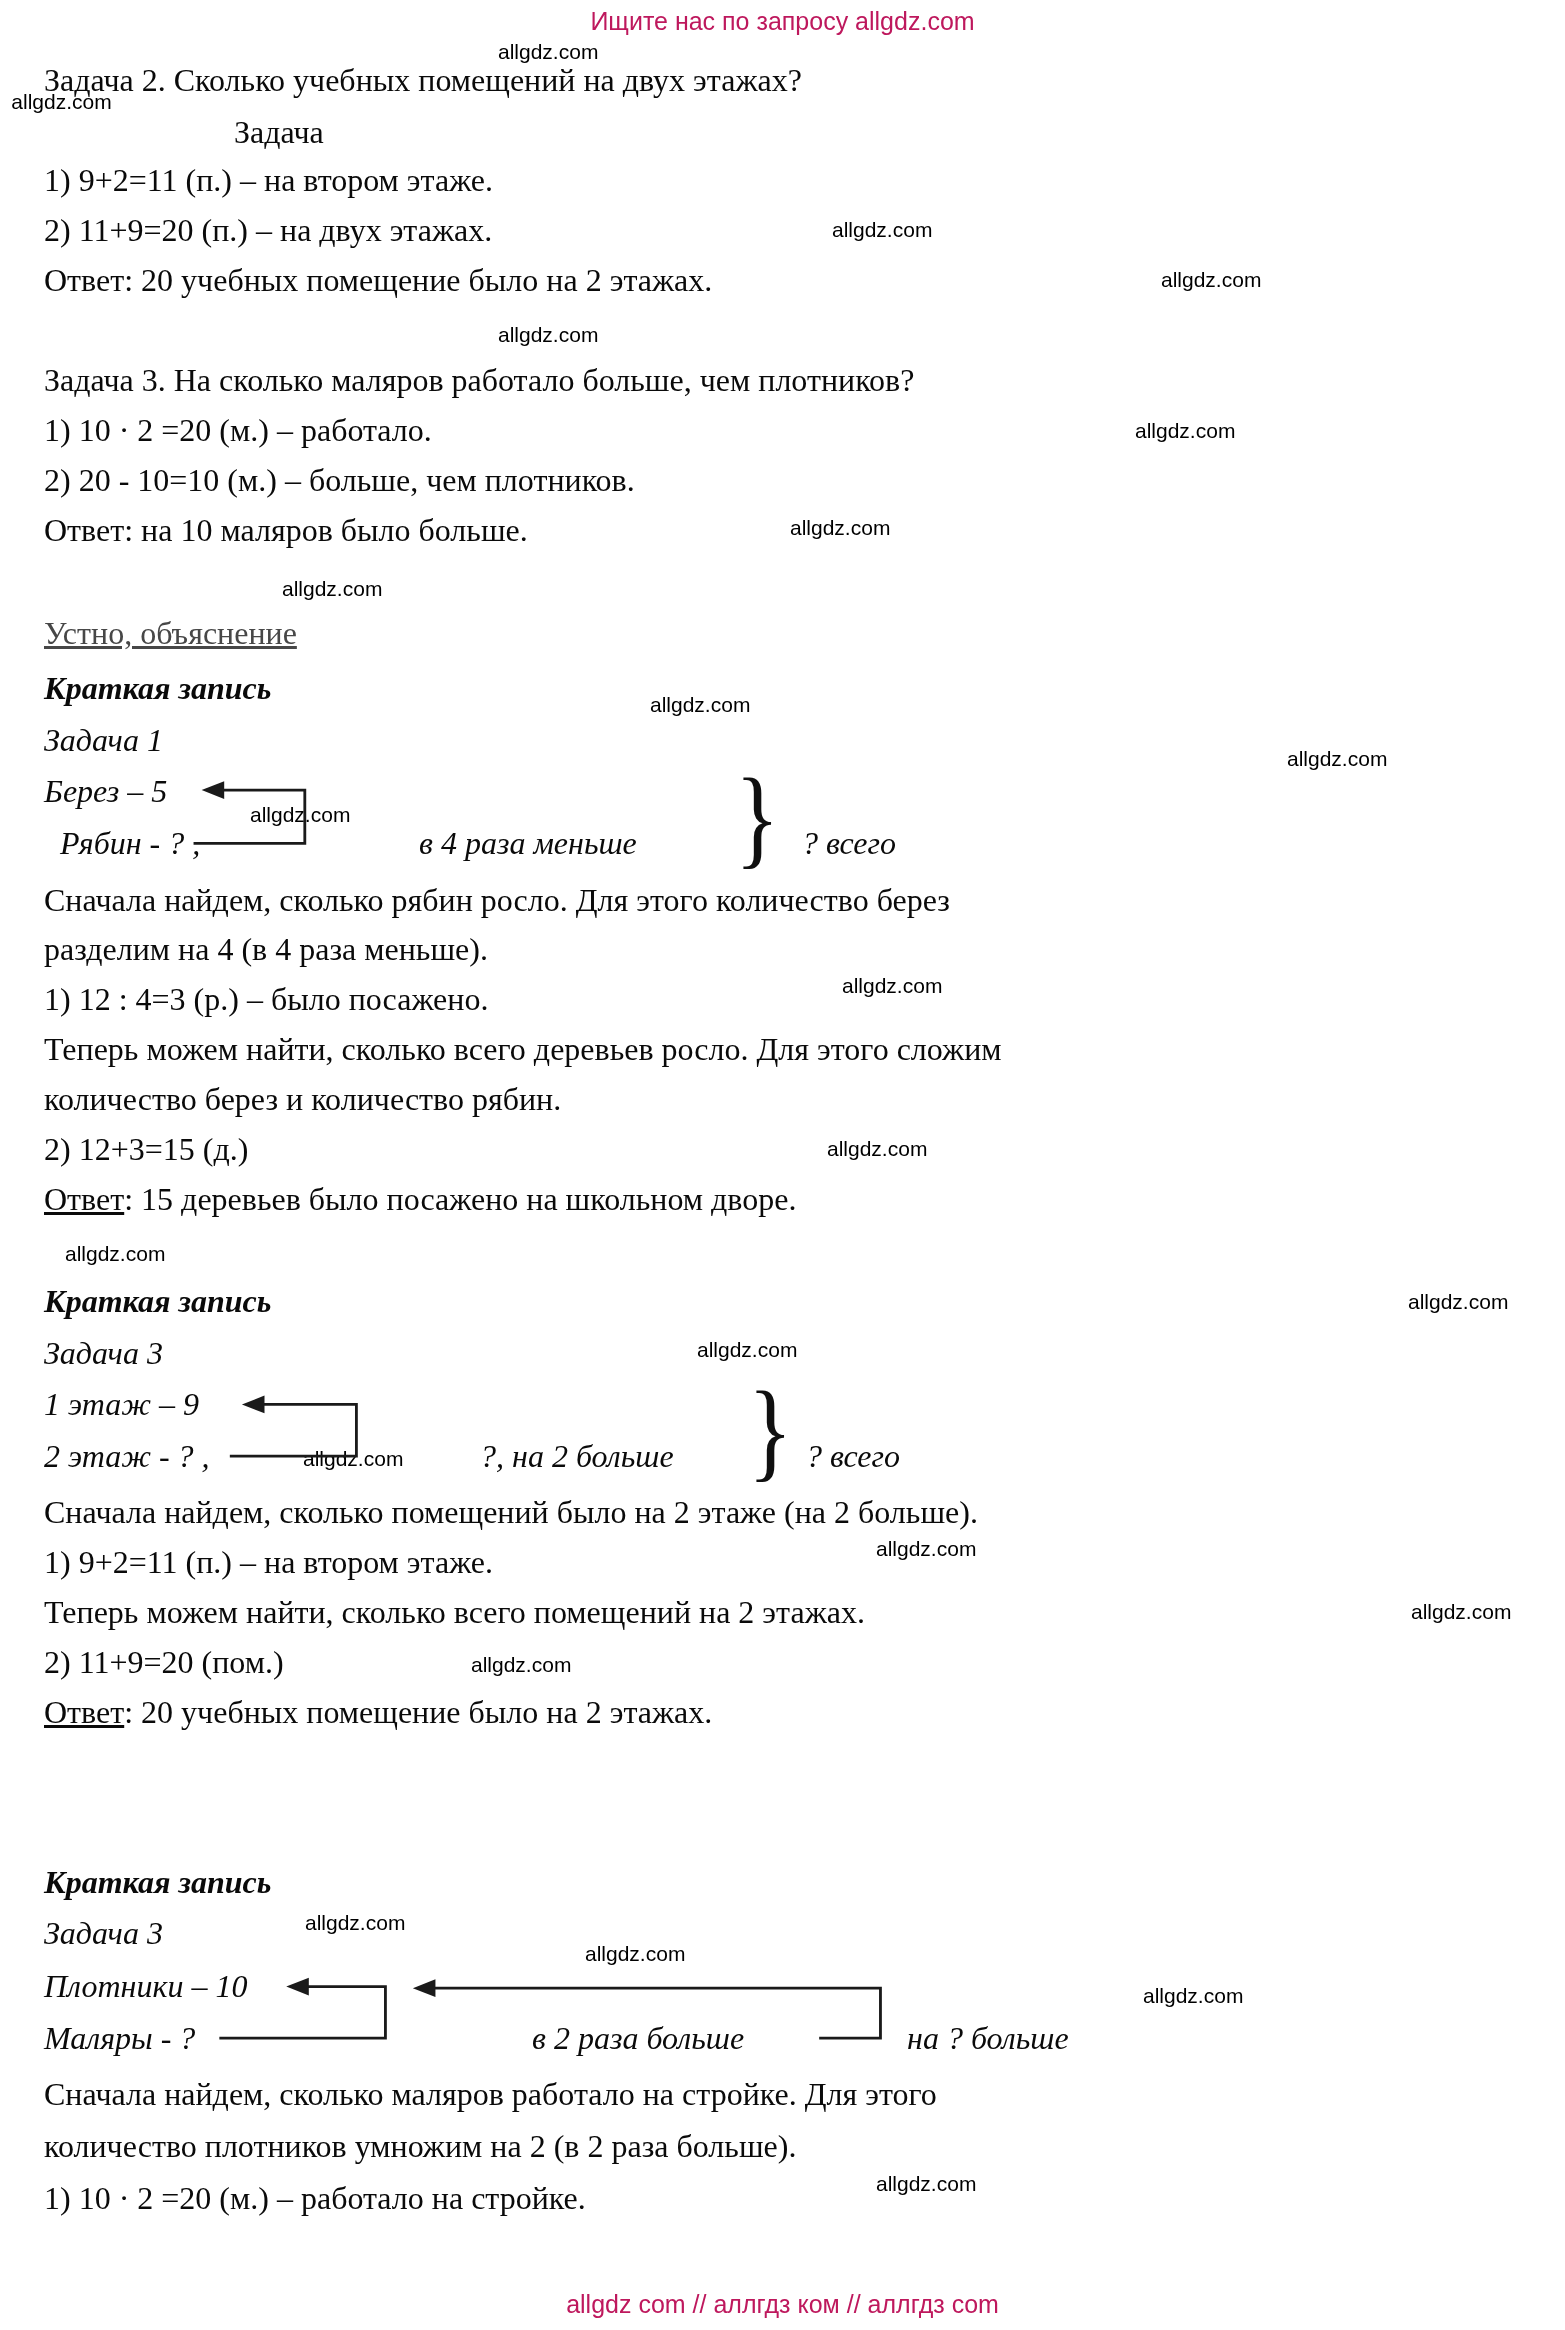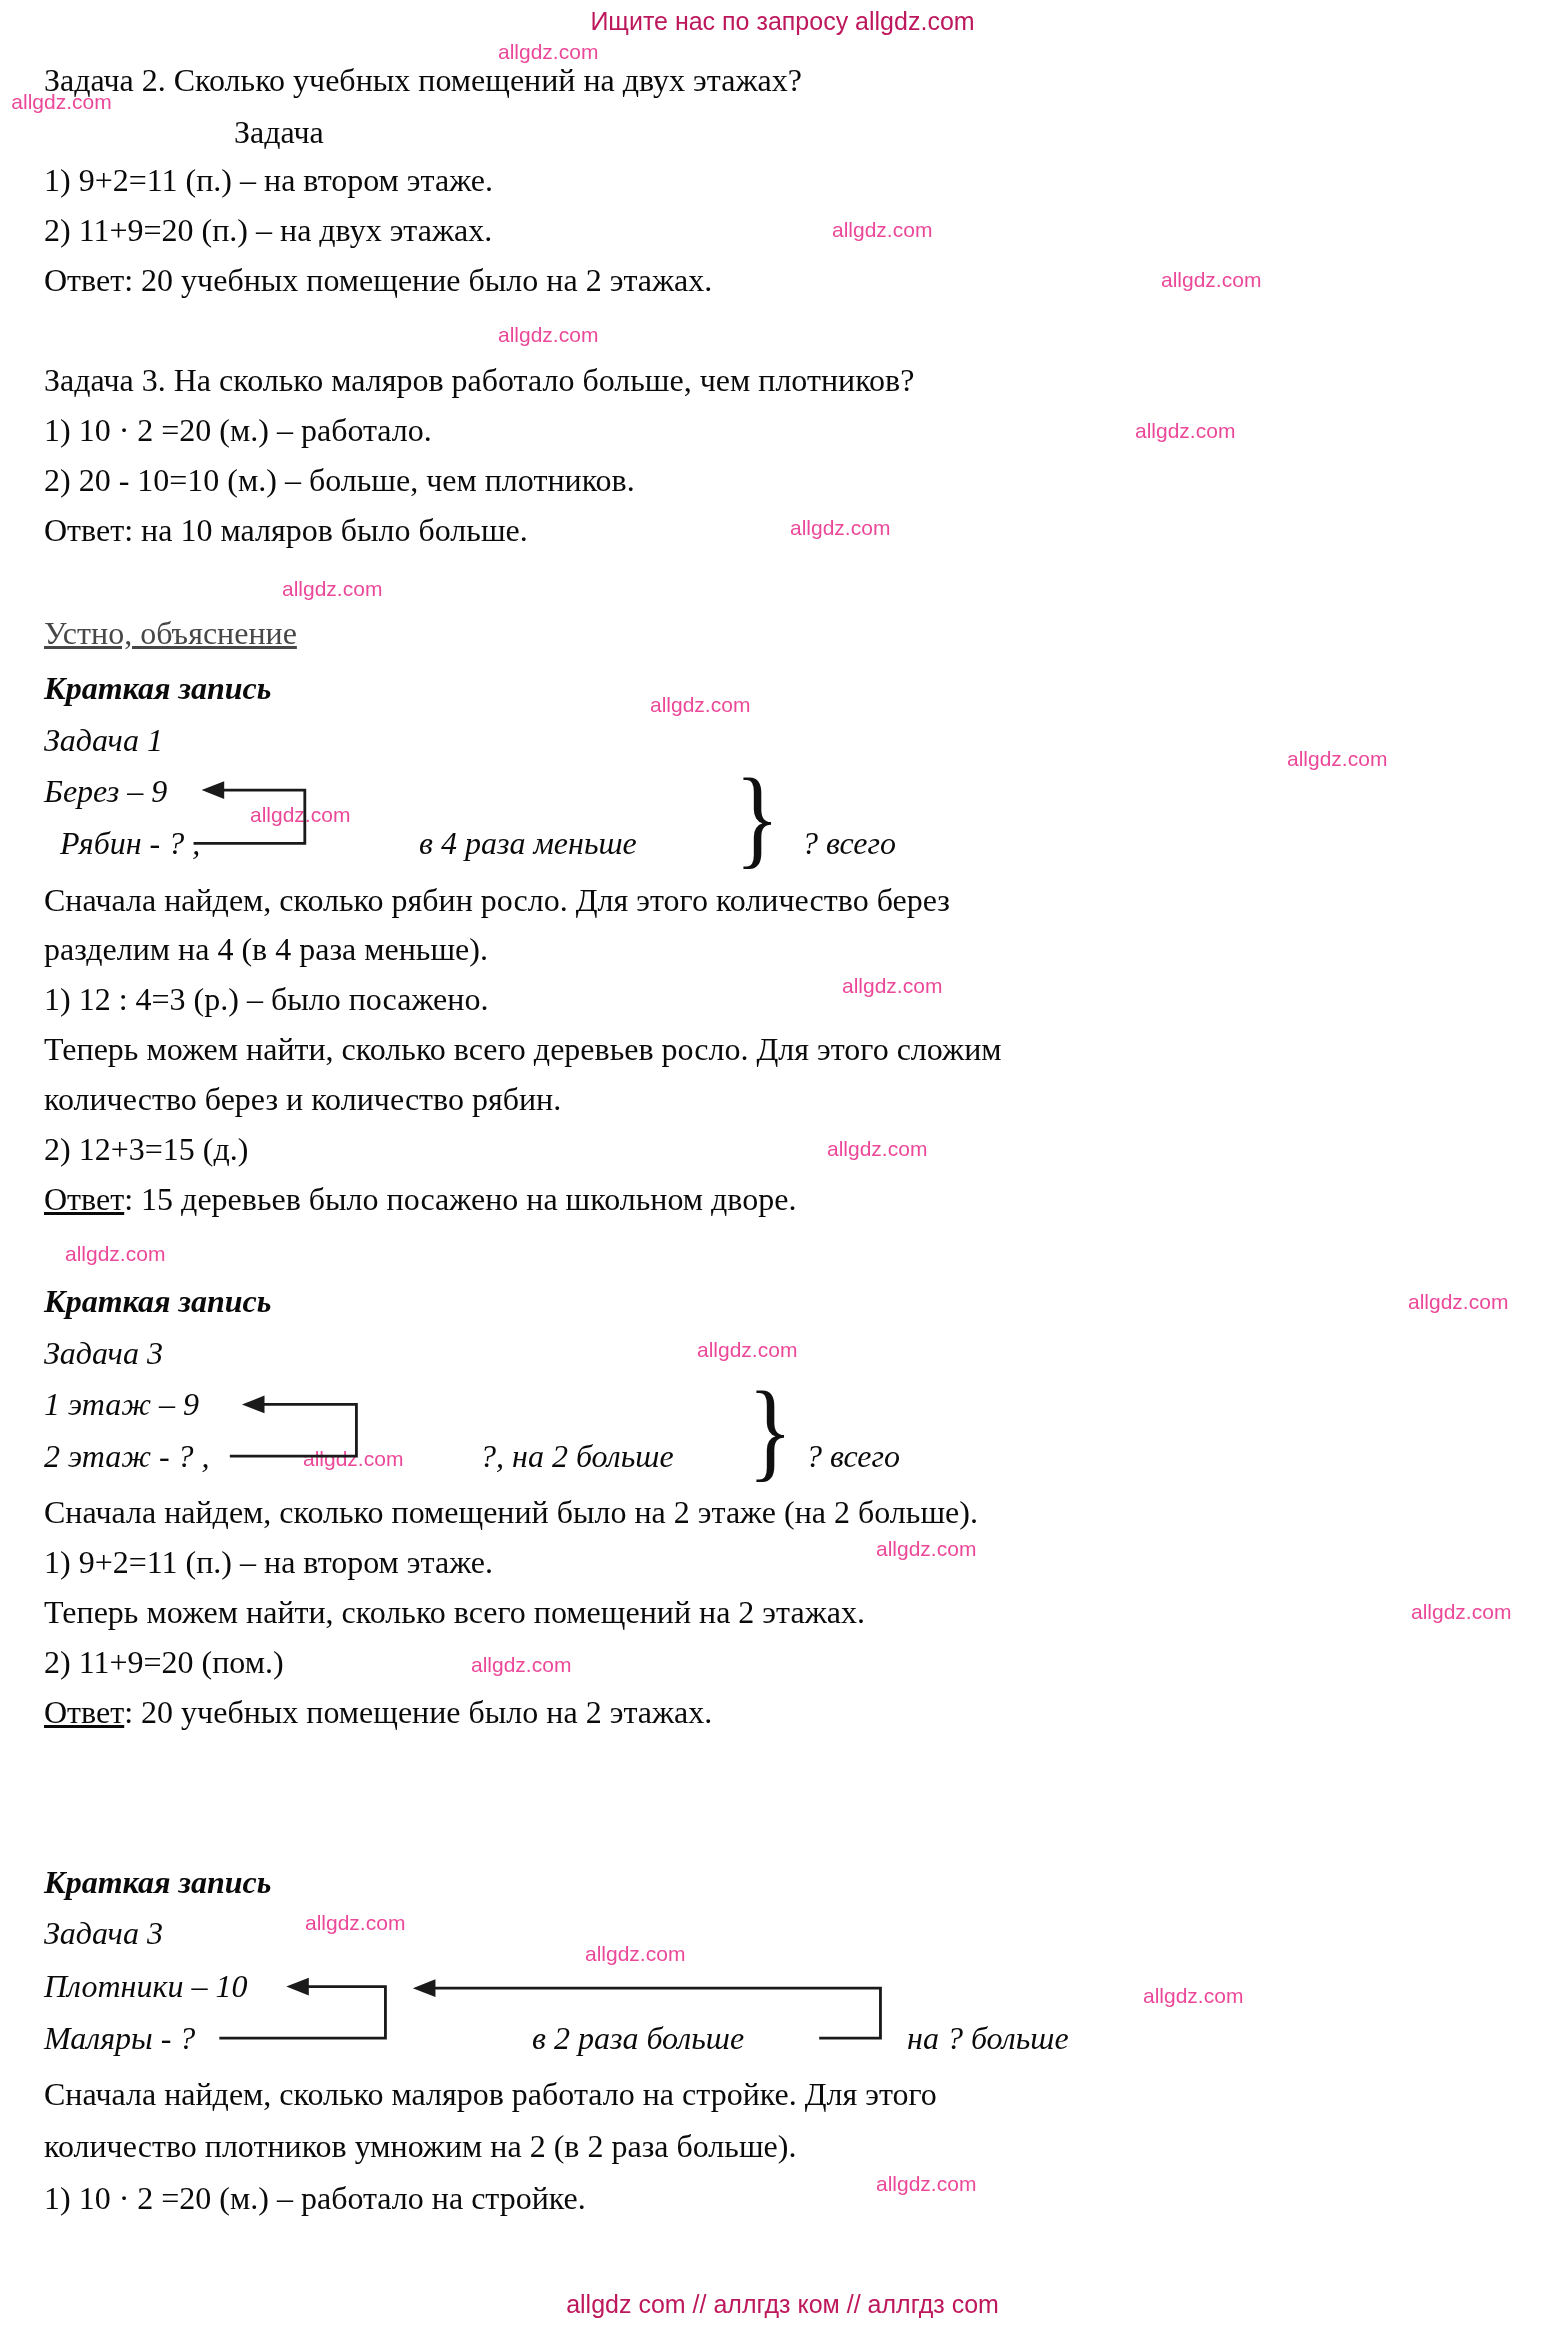--- a/index.html
+++ b/index.html
@@ -21,21 +21,21 @@
   }
   .b  { font-weight: normal; }
   .i  { font-style: italic; }
   .bi { font-weight: bold; font-style: italic; }
   .u  { text-decoration: underline; }
   .gray { color: #474747; }
   .wm {
     position: absolute;
     font-family: "Liberation Sans", "DejaVu Sans", sans-serif;
     font-size: 21px;
-    color: #ec4899;
+    color: #000000;
     white-space: nowrap;
   }
   .green-line {
     position: absolute;
     left: 0; right: 0;
     text-align: center;
     font-family: "Liberation Sans", "DejaVu Sans", sans-serif;
     font-size: 25px;
     color: #be185d;
     white-space: nowrap;
@@ -80,21 +80,21 @@
   <div class="ln" style="left:44px;top:411px">1) 10 · 2 =20 (м.) – работало.</div>
   <div class="ln" style="left:44px;top:461px">2) 20 - 10=10 (м.) – больше, чем плотников.</div>
   <div class="ln" style="left:44px;top:511px">
     <span class="b">Ответ</span><span>: на 10 маляров было больше.</span>
   </div>
 
   <div class="ln u gray" style="left:44px;top:614px">Устно, объяснение</div>
 
   <div class="ln bi" style="left:44px;top:669px">Краткая запись</div>
   <div class="ln i" style="left:44px;top:721px">Задача 1</div>
-  <div class="ln i" style="left:44px;top:772px">Берез – 9</div>
+  <div class="ln i" style="left:44px;top:772px">Берез – 5</div>
   <div class="ln i" style="left:60px;top:824px">Рябин - ? ,</div>
   <div class="ln i" style="left:419px;top:824px">в 4 раза меньше</div>
   <div class="brace" style="left:735px;top:761px">}</div>
   <div class="ln i" style="left:802px;top:824px">? всего</div>
   <div class="ln" style="left:44px;top:881px">Сначала найдем, сколько рябин росло. Для этого количество берез</div>
   <div class="ln" style="left:44px;top:930px">разделим на 4 (в 4 раза меньше).</div>
   <div class="ln" style="left:44px;top:980px">1) 12 : 4=3 (р.) – было посажено.</div>
   <div class="ln" style="left:44px;top:1080px">количество берез и количество рябин.</div>
   <div class="ln" style="left:44px;top:1030px">Теперь можем найти, сколько всего деревьев росло. Для этого сложим</div>
   <div class="ln" style="left:44px;top:1130px">2) 12+3=15 (д.)</div>

